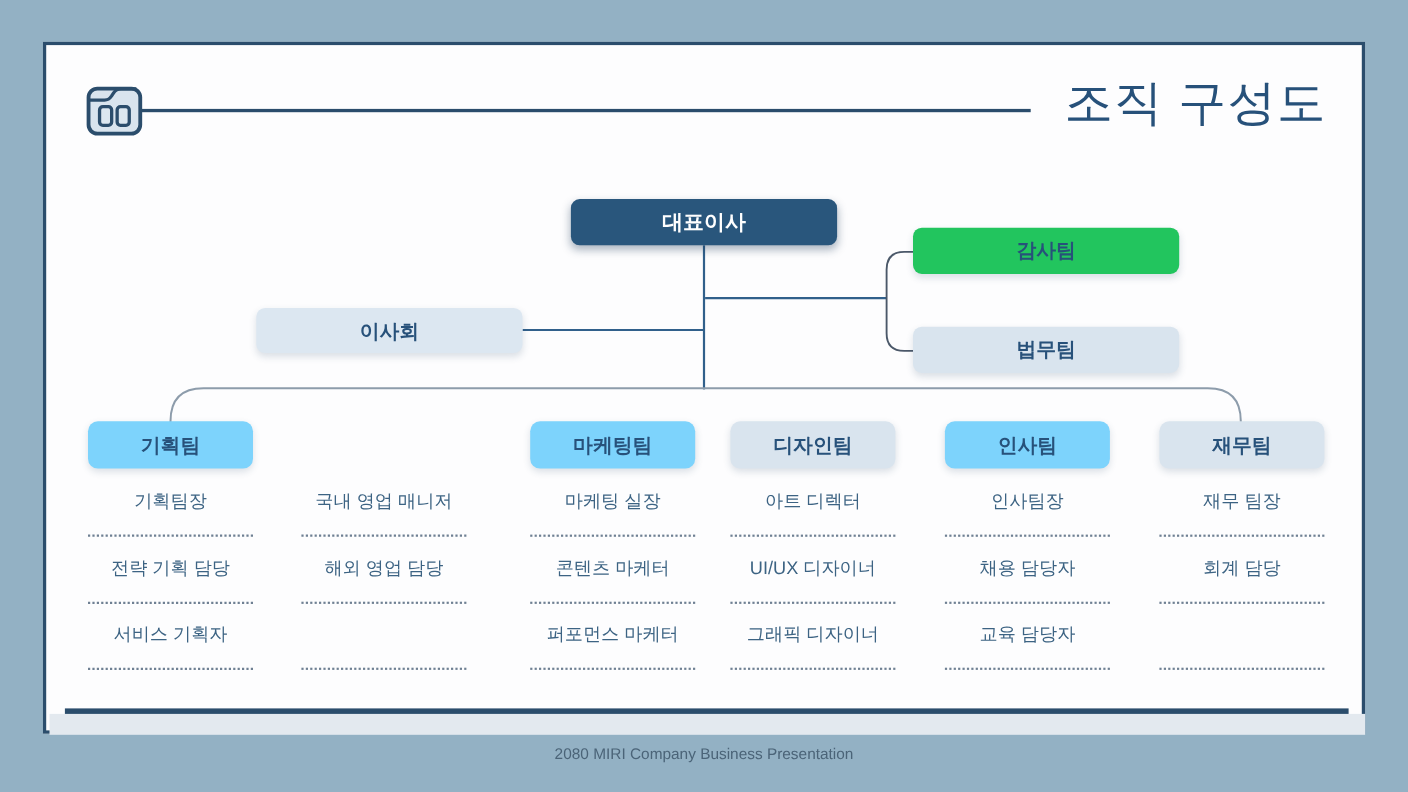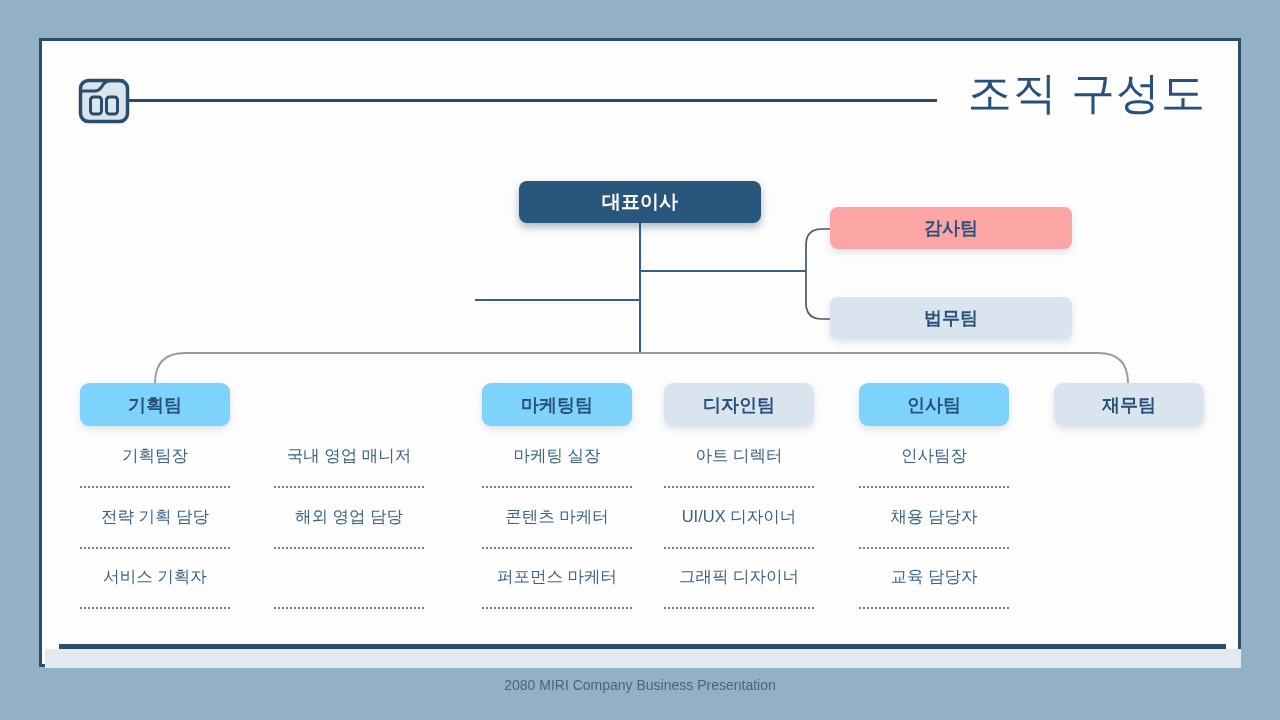--- a/index.html
+++ b/index.html
@@ -45,21 +45,21 @@
     font-weight: 700; font-size: 18px; color: #27517a;
     box-shadow: 0 3px 7px rgba(43,77,108,0.16);
     white-space: nowrap;
   }
   .node-ceo {
     left: 519px; top: 181px; width: 242px; height: 42px;
     background: #29567c; color: #ffffff; font-size: 19px;
     box-shadow: 0 4px 8px rgba(20,50,80,0.35);
   }
   .node-board { left: 233px; top: 280px; width: 242px; height: 41px; background: #dce7f1; }
-  .node-audit { left: 830px; top: 207px; width: 242px; height: 42px; background: #fca5a5; }
+  .node-audit { left: 830px; top: 207px; width: 242px; height: 42px; background: #22c55e; }
   .node-legal { left: 830px; top: 297px; width: 242px; height: 42px; background: #d9e4ee; }
 
   .team-box {
     position: absolute; top: 383px; width: 150px; height: 43px;
     border-radius: 9px;
     display: flex; align-items: center; justify-content: center;
     font-weight: 700; font-size: 18px; color: #27517a;
     box-shadow: 0 3px 7px rgba(43,77,108,0.16);
   }
   .bg-gray { background: #7dd3fc; }
@@ -117,20 +117,21 @@
 
   <svg class="connectors" viewBox="0 0 1280 720">
     <path d="M640 223 V354" stroke="#31608b" stroke-width="2" fill="none"></path>
     <path d="M641 271 H806" stroke="#31608b" stroke-width="2" fill="none"></path>
     <path d="M475 300 H640" stroke="#31608b" stroke-width="2" fill="none"></path>
     <path d="M830 229 H822 Q806 229 806 245 V303 Q806 319 822 319 H830" stroke="#4b5869" stroke-width="1.7" fill="none"></path>
     <path d="M155 384 V383 Q155 353 185 353 H1098 Q1128 353 1128 383 V384" stroke="#8d9cab" stroke-width="1.8" fill="none"></path>
   </svg>
 
   <div class="node node-ceo">대표이사</div>
+  <div class="node node-board">이사회</div>
   <div class="node node-audit">감사팀</div>
   <div class="node node-legal">법무팀</div>
 
   <div class="team-box tx1 bg-gray">기획팀</div>
   <div class="team-box tx3 bg-gray">마케팅팀</div>
   <div class="team-box tx4 bg-blue">디자인팀</div>
   <div class="team-box tx5 bg-gray">인사팀</div>
   <div class="team-box tx6 bg-blue">재무팀</div>
 
   <div class="col tx1">
@@ -171,16 +172,24 @@
 
   <div class="col tx4">
     <div class="role r1">아트 디렉터</div>
     <div class="sep s1"></div>
     <div class="role r2">UI/UX 디자이너</div>
     <div class="sep s2"></div>
     <div class="role r3">그래픽 디자이너</div>
     <div class="sep s3"></div>
   </div>
 
+  <div class="col tx6">
+    <div class="role r1">재무 팀장</div>
+    <div class="sep s1"></div>
+    <div class="role r2">회계 담당</div>
+    <div class="sep s2"></div>
+    <div class="role r3"></div>
+    <div class="sep s3"></div>
+  </div>
 
   <div class="footer-caption">2080 MIRI Company Business Presentation</div>
 
 </div>
 
 </body></html>

